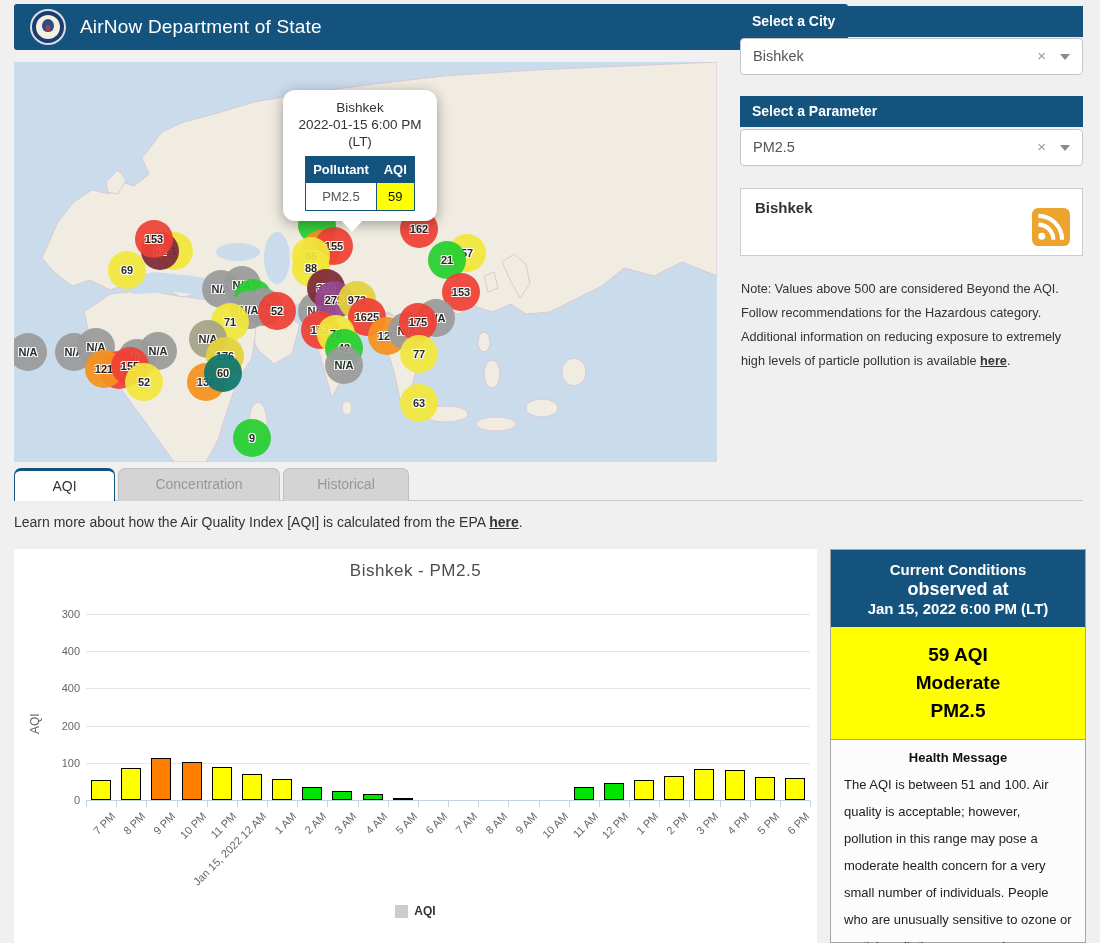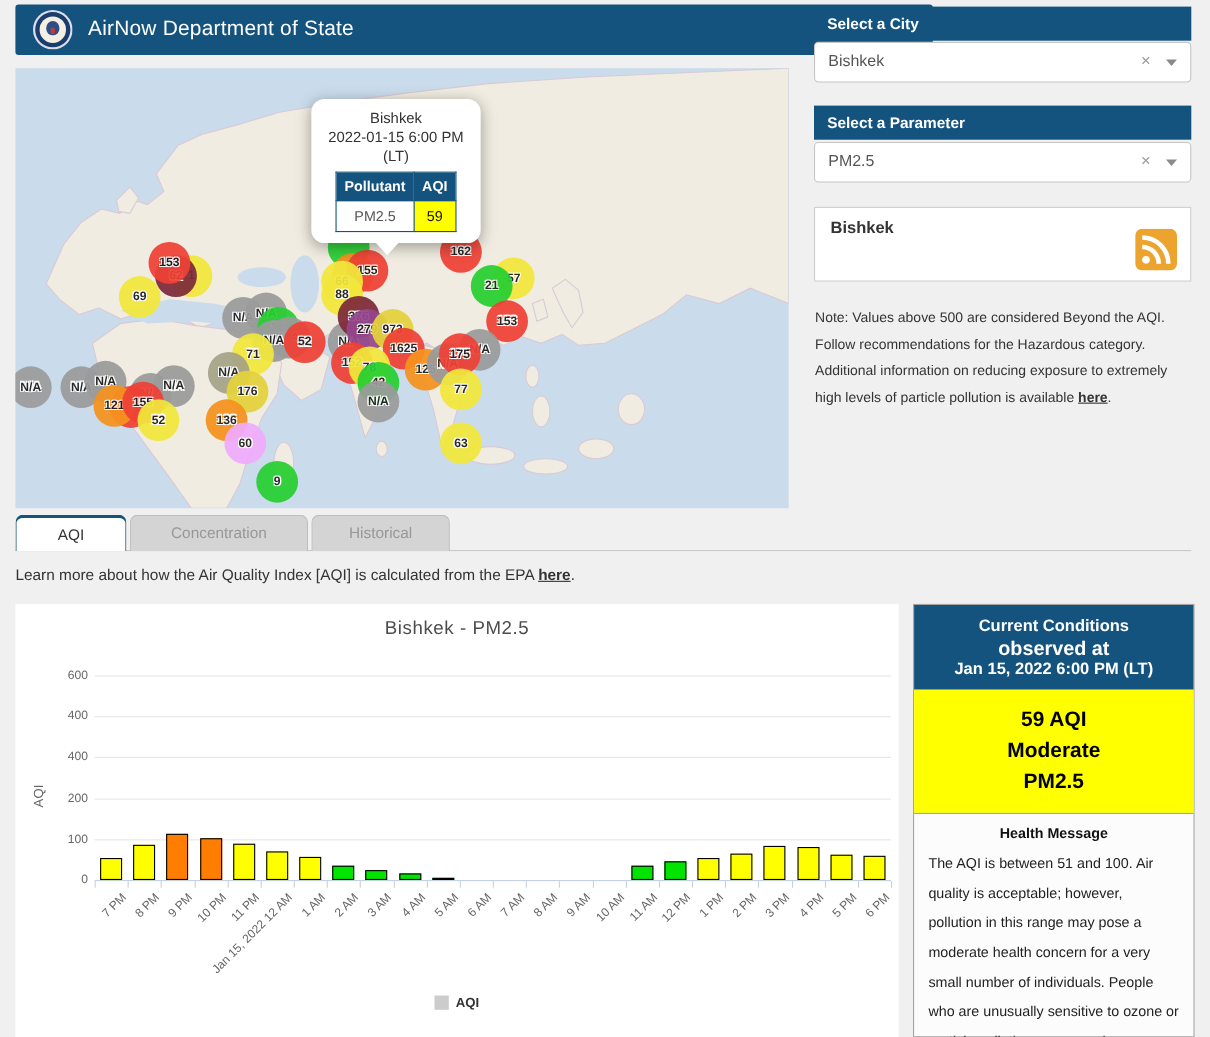--- a/index.html
+++ b/index.html
@@ -179,21 +179,21 @@
         <div class="marker" style="left: -5px; top: 271px; background: rgb(155, 155, 155);">N/A</div>
         <div class="marker" style="left: 41px; top: 271px; background: rgb(155, 155, 155);">N/A</div>
         <div class="marker" style="left: 63px; top: 266px; background: rgb(155, 155, 155);">N/A</div>
         <div class="marker" style="left: 104px; top: 277px; background: rgb(155, 155, 155);">N/A</div>
         <div class="marker" style="left: 125px; top: 270px; background: rgb(155, 155, 155);">N/A</div>
         <div class="marker" style="left: 86px; top: 289px; background: rgb(239, 65, 54);">1</div>
         <div class="marker" style="left: 71px; top: 288px; background: rgb(246, 146, 30);">121</div>
         <div class="marker" style="left: 97px; top: 285px; background: rgb(239, 65, 54);">155</div>
         <div class="marker" style="left: 111px; top: 301px; background: rgb(242, 231, 60);">52</div>
         <div class="marker" style="left: 173px; top: 301px; background: rgb(246, 146, 30);">136</div>
-        <div class="marker" style="left: 190px; top: 322px; background: #f0abfc;">60</div>
+        <div class="marker" style="left: 190px; top: 292px; background: #0f766e;">60</div>
       </div>
 
     <div class="popup">
       <div class="p-line">Bishkek</div>
       <div class="p-line">2022-01-15 6:00 PM</div>
       <div class="p-line">(LT)</div>
       <table>
         <tbody>
             <tr>
           <th>Pollutant</th>
@@ -248,21 +248,21 @@
         <div class="ytick-label" style="left: 20px; top: 245px;">0</div>
         <div class="gridline" style="left: 72px; top: 213.8px; width: 724px;"></div>
         <div class="ytick-label" style="left: 20px; top: 207.8px;">100</div>
         <div class="gridline" style="left: 72px; top: 176.6px; width: 724px;"></div>
         <div class="ytick-label" style="left: 20px; top: 170.6px;">200</div>
         <div class="gridline" style="left: 72px; top: 139.4px; width: 724px;"></div>
         <div class="ytick-label" style="left: 20px; top: 133.4px;">400</div>
         <div class="gridline" style="left: 72px; top: 102.2px; width: 724px;"></div>
         <div class="ytick-label" style="left: 20px; top: 96.2px;">400</div>
         <div class="gridline" style="left: 72px; top: 65px; width: 724px;"></div>
-        <div class="ytick-label" style="left: 20px; top: 59px;">600</div>
+        <div class="ytick-label" style="left: 20px; top: 59px;">300</div>
         <div class="xaxis-line" style="left: 72px; top: 251px; width: 724px;"></div>
         <div class="xtick" style="left: 72px; top: 252px;"></div>
         <div class="xtick" style="left: 102.167px; top: 252px;"></div>
         <div class="xtick" style="left: 132.333px; top: 252px;"></div>
         <div class="xtick" style="left: 162.5px; top: 252px;"></div>
         <div class="xtick" style="left: 192.667px; top: 252px;"></div>
         <div class="xtick" style="left: 222.833px; top: 252px;"></div>
         <div class="xtick" style="left: 253px; top: 252px;"></div>
         <div class="xtick" style="left: 283.167px; top: 252px;"></div>
         <div class="xtick" style="left: 313.333px; top: 252px;"></div>

